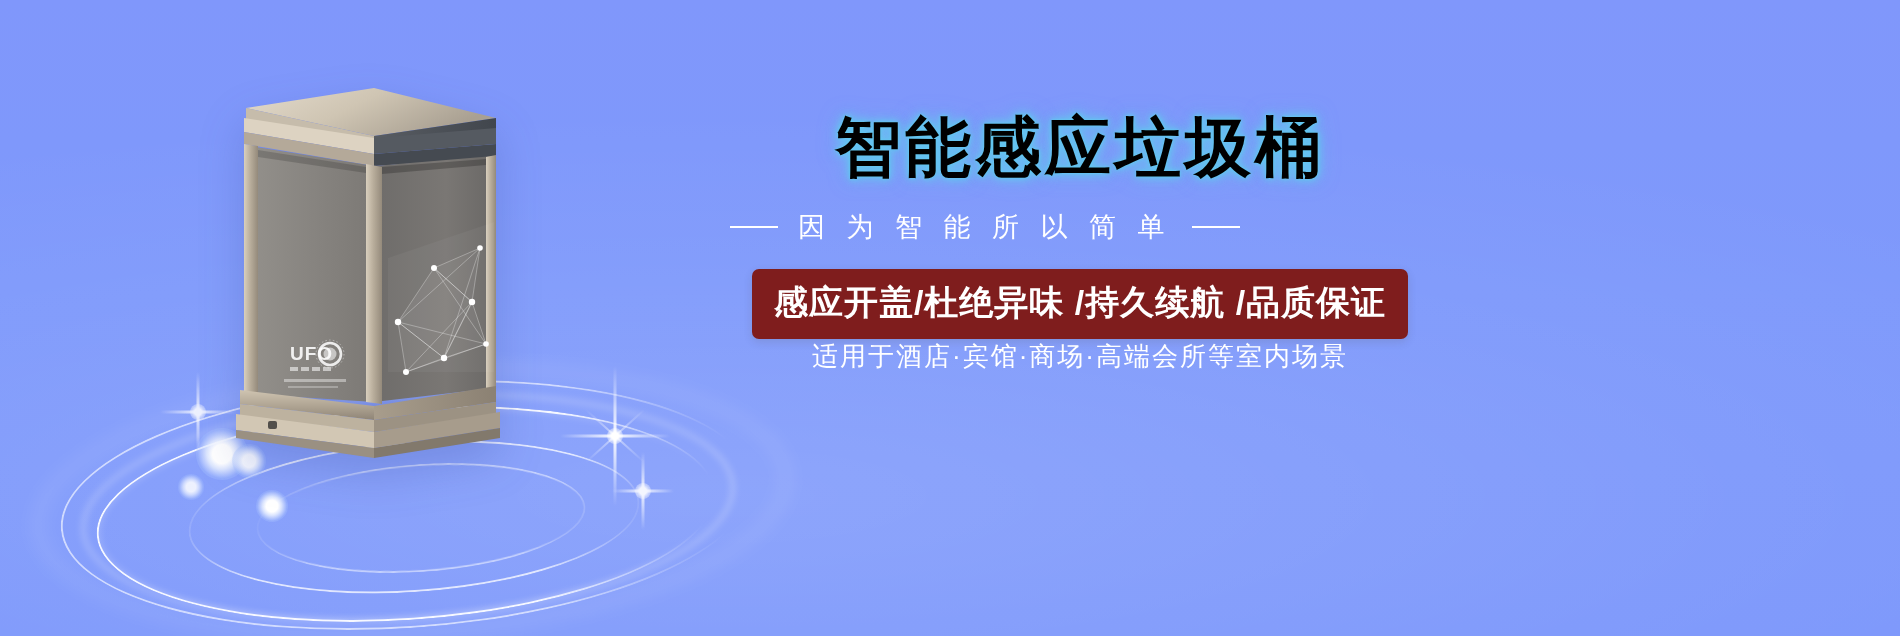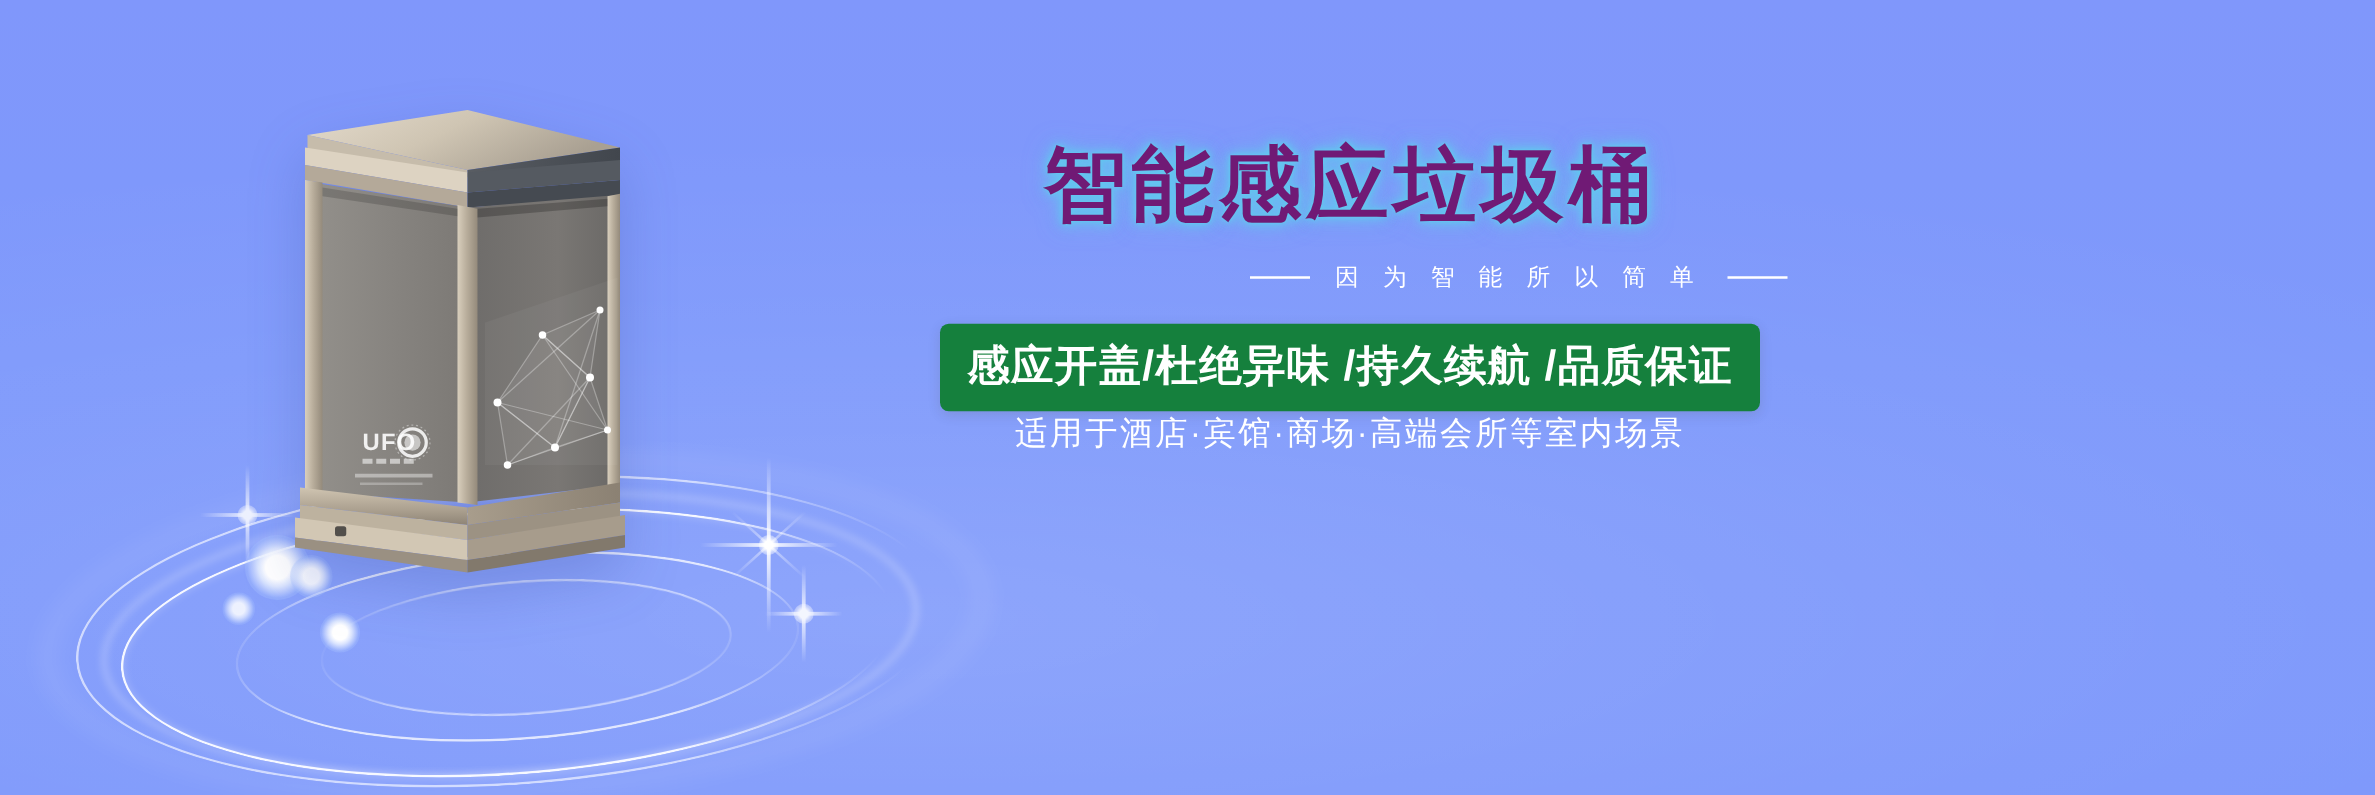--- a/index.html
+++ b/index.html
@@ -115,52 +115,52 @@
   .product svg{ display:block; width:100%; height:100%; overflow:visible; }
 
   
   .copy{
     position:absolute;
     left:730px; top:112px;
     width:700px;
     text-align:center;
   }
   .headline{
-    font-family:Liberation Sans, sans-serif;
+    font-family:Liberation Serif, serif;
     font-size:66px;
     font-weight:bold;
-    color:#701a75;
+    color:#000000;
     letter-spacing:4px;
     line-height:1.08;
     text-shadow:
       0 0 1px #63c8ef, 0 0 3px #63c8ef, 0 0 7px #63c8ef,
       0 0 12px rgba(99,200,239,0.85), 0 0 20px rgba(99,200,239,0.55);
     white-space:nowrap;
   }
   .subline{
     margin-top:26px;
     display:flex;
     align-items:center;
-    justify-content:flex-end;
+    justify-content:flex-start;
     gap:20px;
     color:#ffffff;
-    font-size:19px;
+    font-size:27px;
     letter-spacing:7px;
     white-space:nowrap;
   }
   .subline .rule{
     display:inline-block;
     width:48px; height:2px;
     background:#ffffff;
     flex:0 0 auto;
   }
   .tagbar{
     margin-top:24px;
     display:inline-block;
-    background:#15803d;
+    background:#7f1d1d;
     border-radius:7px;
     padding:11px 22px 13px;
     color:#ffffff;
     font-size:34px;
     font-weight:bold;
     letter-spacing:1px;
     white-space:nowrap;
     box-shadow:0 3px 10px rgba(60,40,10,0.12);
   }
   .scenes{

